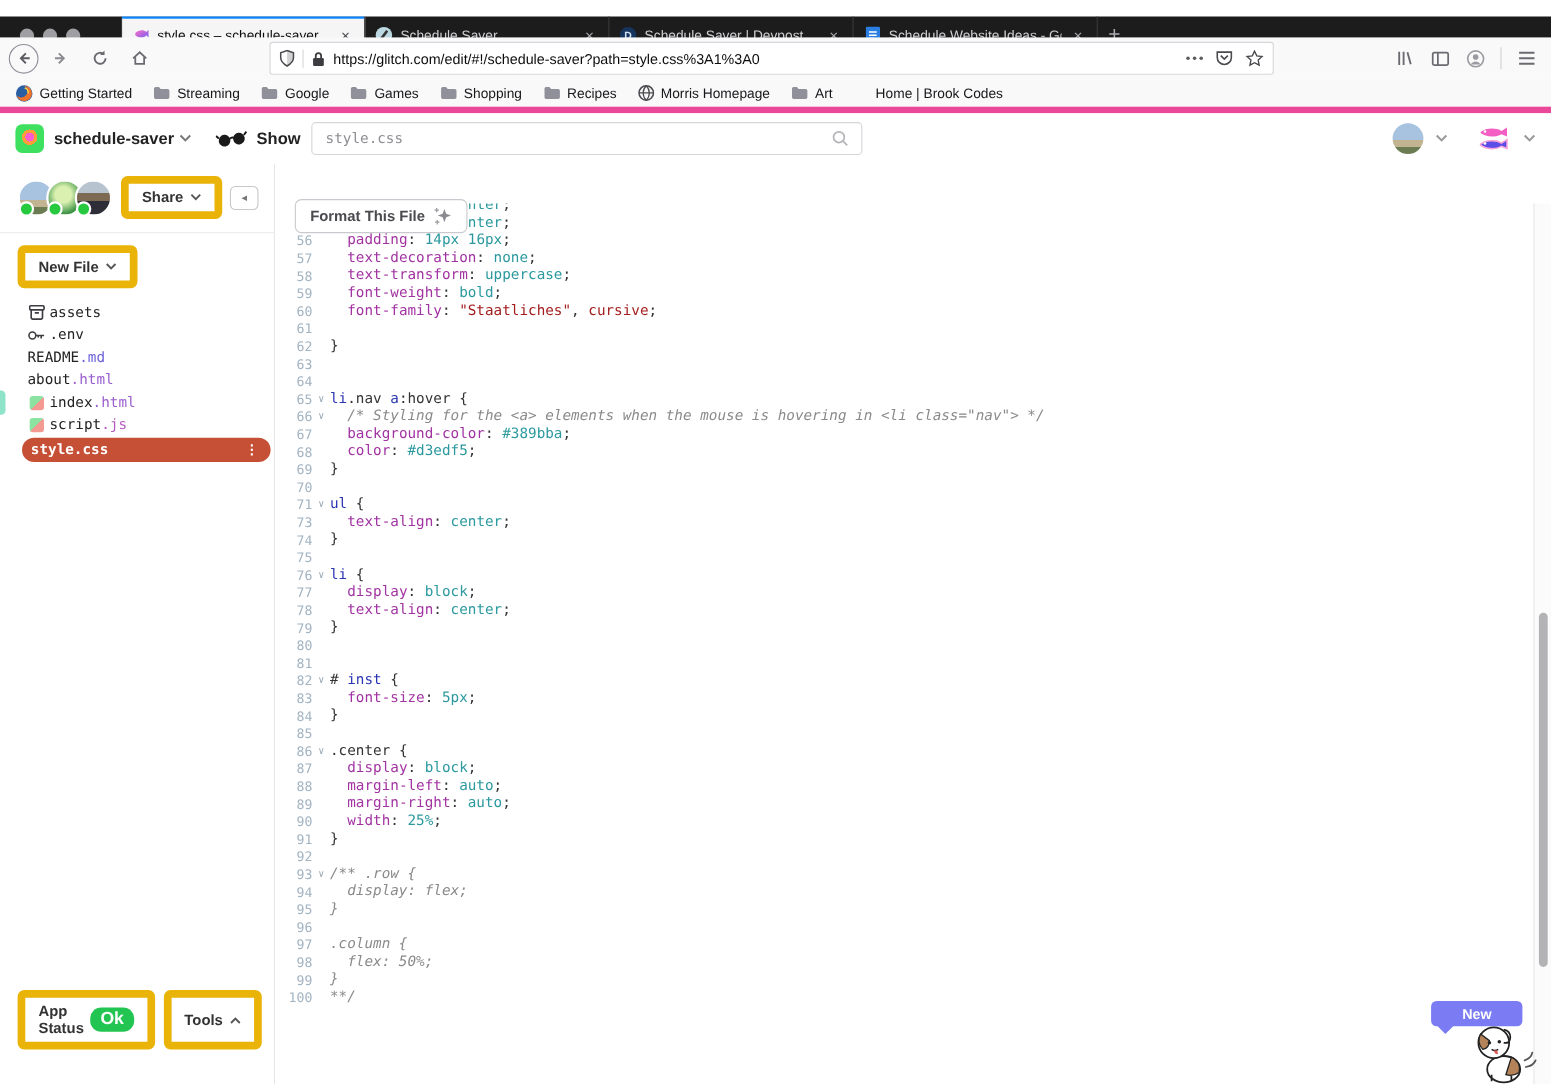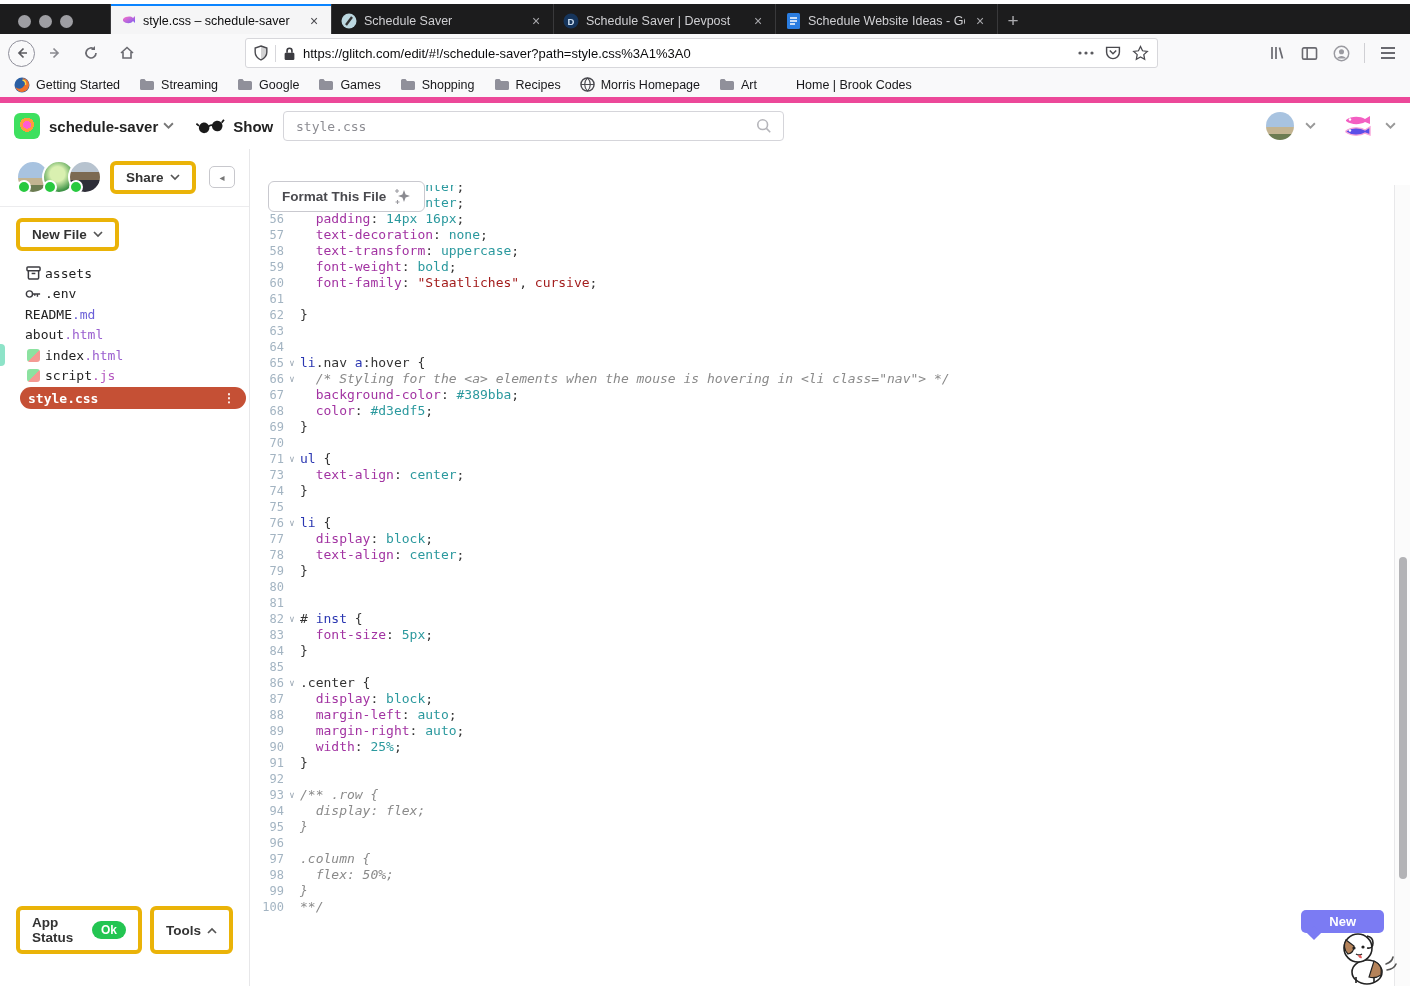--- a/index.html
+++ b/index.html
@@ -1,21 +1,21 @@
 <!DOCTYPE html>
 <html><head>
 <meta charset="utf-8">
 <style>
   html,body{margin:0;padding:0;}
   body{width:1410px;height:986px;overflow:hidden;position:relative;background:#fff;
        font-family:"Liberation Sans",sans-serif;-webkit-font-smoothing:antialiased;}
   .win{position:absolute;inset:0;}
 
   
-  .tabbar{position:absolute;left:0;top:4px;right:0;height:34px;background:#1c1c1d;display:flex;align-items:stretch;}
+  .tabbar{position:absolute;left:0;top:15px;right:0;height:34px;background:#1c1c1d;display:flex;align-items:stretch;}
   .lights{width:92px;display:flex;align-items:center;gap:8px;padding-left:18px;flex:none;}
   .light{width:13px;height:13px;border-radius:50%;background:#9e9ea3;}
   .tabs{display:flex;align-items:stretch;min-width:0;}
   .tab{width:222px;display:flex;align-items:center;gap:7px;padding:0 9px;color:#cfcfd2;font-size:12.5px;
        border-right:1px solid #39393b;box-sizing:border-box;position:relative;cursor:default;}
   .tab:first-child{border-left:1px solid #39393b;}
   .tab .title{flex:1;white-space:nowrap;overflow:hidden;text-overflow:clip;}
   .tab .close{flex:none;width:16px;text-align:center;color:#a9a9ad;font-size:14px;}
   .tab.active{background:#f5f5f6;color:#0c0c0d;}
   .tab.active::before{content:"";position:absolute;left:0;right:0;top:0;height:2px;background:#0a84ff;}
@@ -58,38 +58,38 @@
 
   
   .sidebar{position:absolute;left:0;top:149px;bottom:0;width:250px;background:#fff;border-right:1px solid #e7e7e9;
            box-sizing:border-box;display:flex;flex-direction:column;}
   .sb-top{display:flex;align-items:center;padding:11px 14px 12px 16px;}
   .sb-avs{display:flex;}
   .sb-av{width:30px;height:30px;border-radius:50%;border:2px solid #fff;position:relative;margin-right:-8px;}
   .sb-av .dot{position:absolute;left:-1px;bottom:-2px;width:10px;height:10px;border-radius:50%;background:#27c93f;border:2px solid #fff;}
   .av2{background:radial-gradient(circle at 45% 40%,#d9f0b0 0 30%,#3f9447 70%);}
   .av3{background:linear-gradient(180deg,#b7c3cf 0 35%,#7c6a52 35% 60%,#2e2e38 60%);}
-  .btn{border:4px solid #eab308;border-radius:6px;background:#fff;font-size:13.5px;font-weight:bold;color:#333;
+  .btn{border:7px solid #eab308;border-radius:6px;background:#fff;font-size:13.5px;font-weight:bold;color:#333;
        padding:5px 12px;display:inline-flex;align-items:center;gap:6px;font-family:"Liberation Sans",sans-serif;}
   .sharebtn{margin-left:16px;}
   .collapsebtn{margin-left:auto;border:1px solid #c8c8cd;border-radius:5px;width:24px;height:20px;display:flex;
        align-items:center;justify-content:center;color:#777;font-size:10px;}
   .sb-divider{border-top:1px solid #ececee;}
   .sb-newfile{padding:11px 16px 10px;}
   .filelist{padding-top:2px;position:relative;}
   .frow{height:20.5px;display:flex;align-items:center;padding-left:25px;font-family:"DejaVu Sans Mono",monospace;
         font-size:13px;color:#222;position:relative;}
   .frow .ficon{width:16px;margin-right:4px;display:flex;align-items:center;justify-content:center;flex:none;}
   .difficon{width:13px;height:13px;border-radius:3px;background:linear-gradient(135deg,#8ce2a0 0 50%,#f49a93 50% 100%);}
   .frow.sel{background:#c55035;border-radius:13px;margin:1px 3px 0 20px;padding-left:8px;height:22px;color:#fff;font-weight:bold;}
   .frow.sel .kebab{margin-left:auto;margin-right:10px;color:#fff;font-size:12px;letter-spacing:1px;}
   .indicator{position:absolute;left:0;top:-1px;width:5px;height:22px;background:#8ee3c8;border-radius:0 4px 4px 0;}
   .sb-flex{flex:1;}
   .sb-bottom{padding:12px 16px 32px;display:flex;gap:8px;}
-  .okpill{background:#23c552;color:#fff;font-size:12px;font-weight:bold;border-radius:10px;padding:2px 9px;}
+  .okpill{background:#23c552;color:#fff;font-size:16px;font-weight:bold;border-radius:10px;padding:2px 9px;}
 
   
   .editor{position:absolute;left:250px;top:149px;right:0;bottom:0;background:#fff;}
   .formatbtn{position:absolute;left:18px;top:12px;z-index:5;background:#fff;border:1px solid #c9c9cf;border-radius:6px;
      padding:6px 13px;font-size:13.5px;font-weight:bold;color:#4a4a4f;display:flex;align-items:center;gap:8px;margin-top:20px;}
   .codearea{position:absolute;left:0;top:36px;right:15px;bottom:0;overflow:hidden;}
   .codelines{margin-top:-6px;font-family:"DejaVu Sans Mono",monospace;font-size:13px;line-height:16px;}
   .cl{display:flex;height:16px;}
   .ln{width:34px;flex:none;text-align:right;color:#a3b4c2;font-size:12px;}
   .fold{width:16px;flex:none;text-align:center;color:#9aa7b3;font-size:9px;line-height:16px;}

